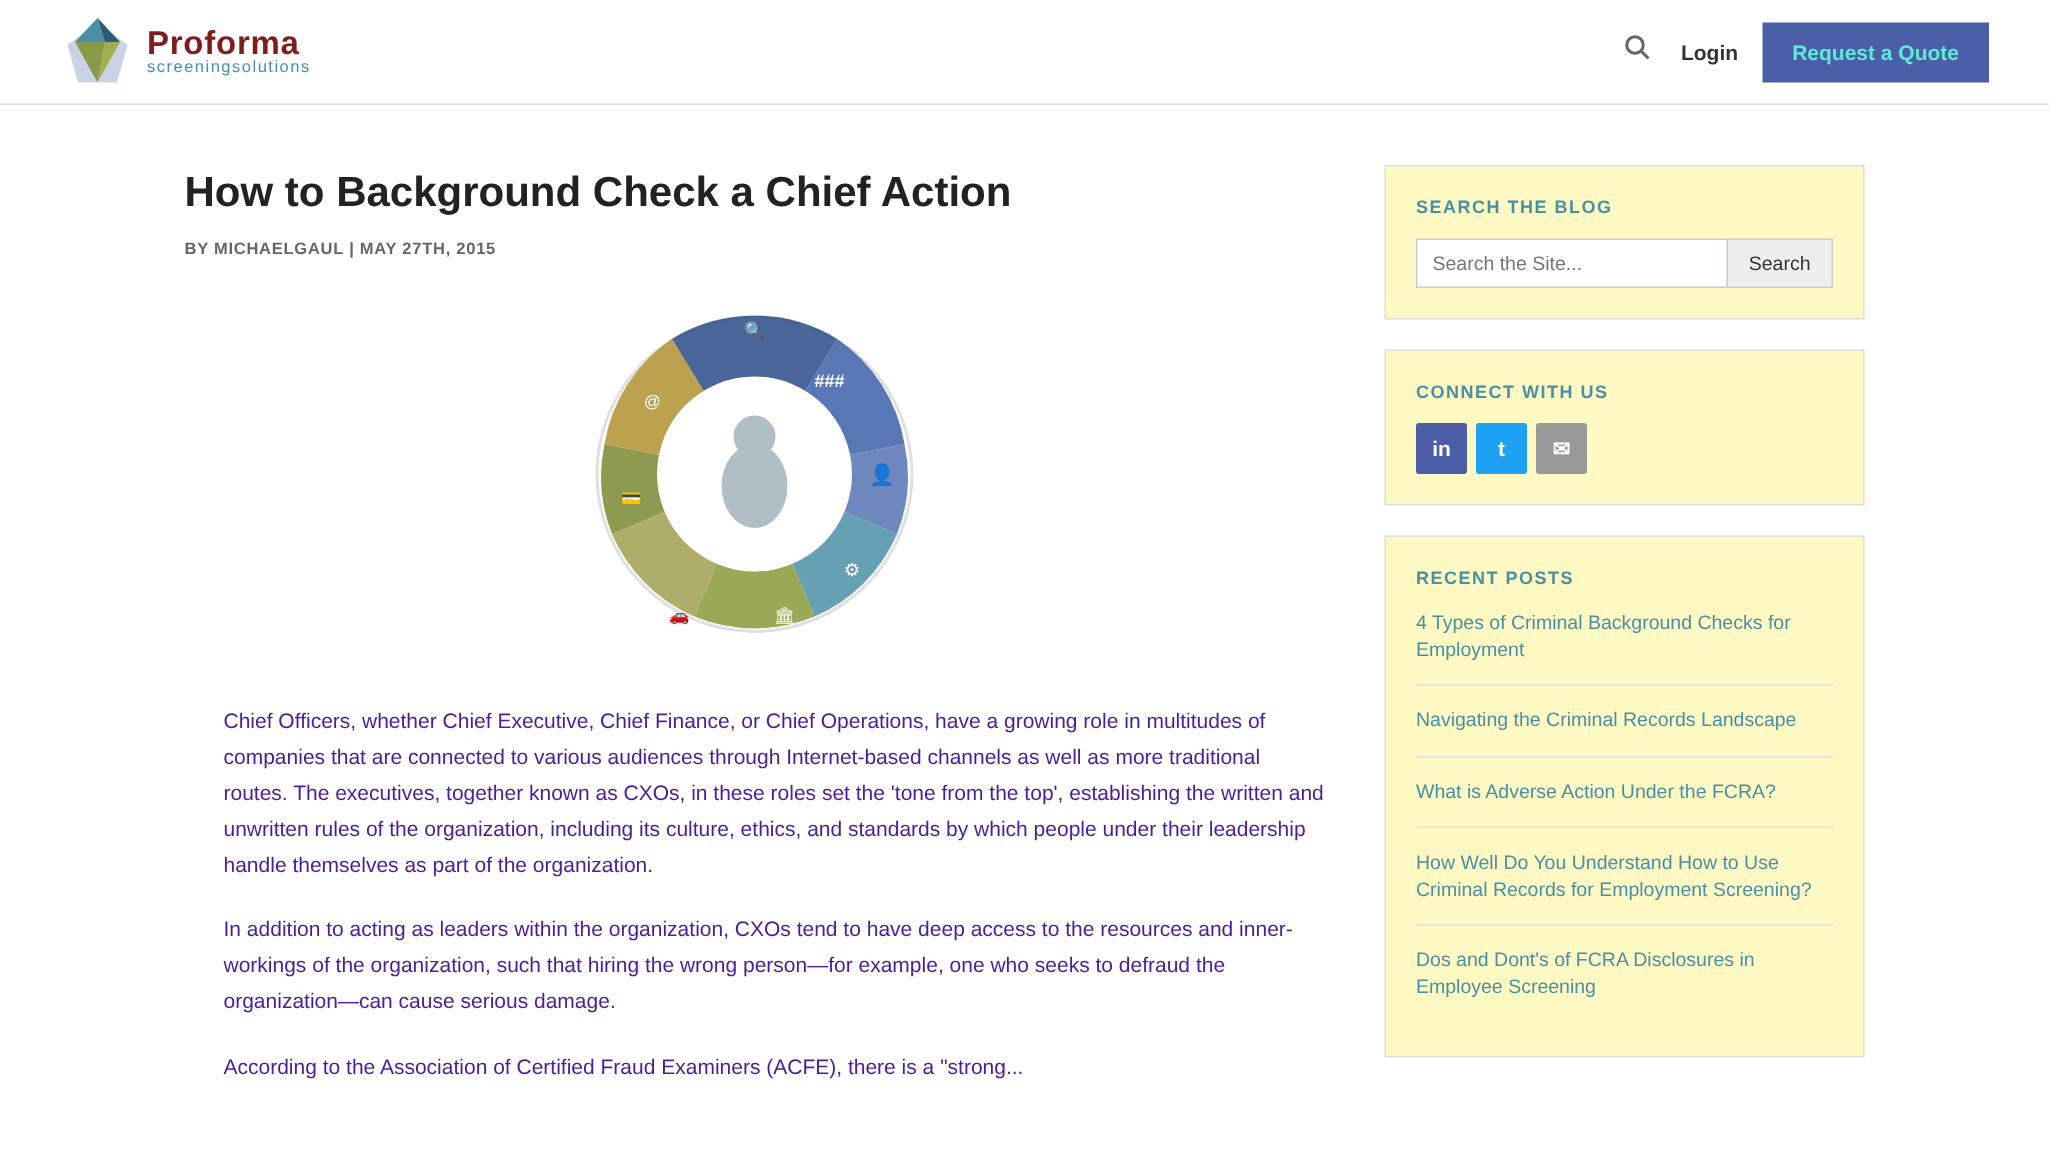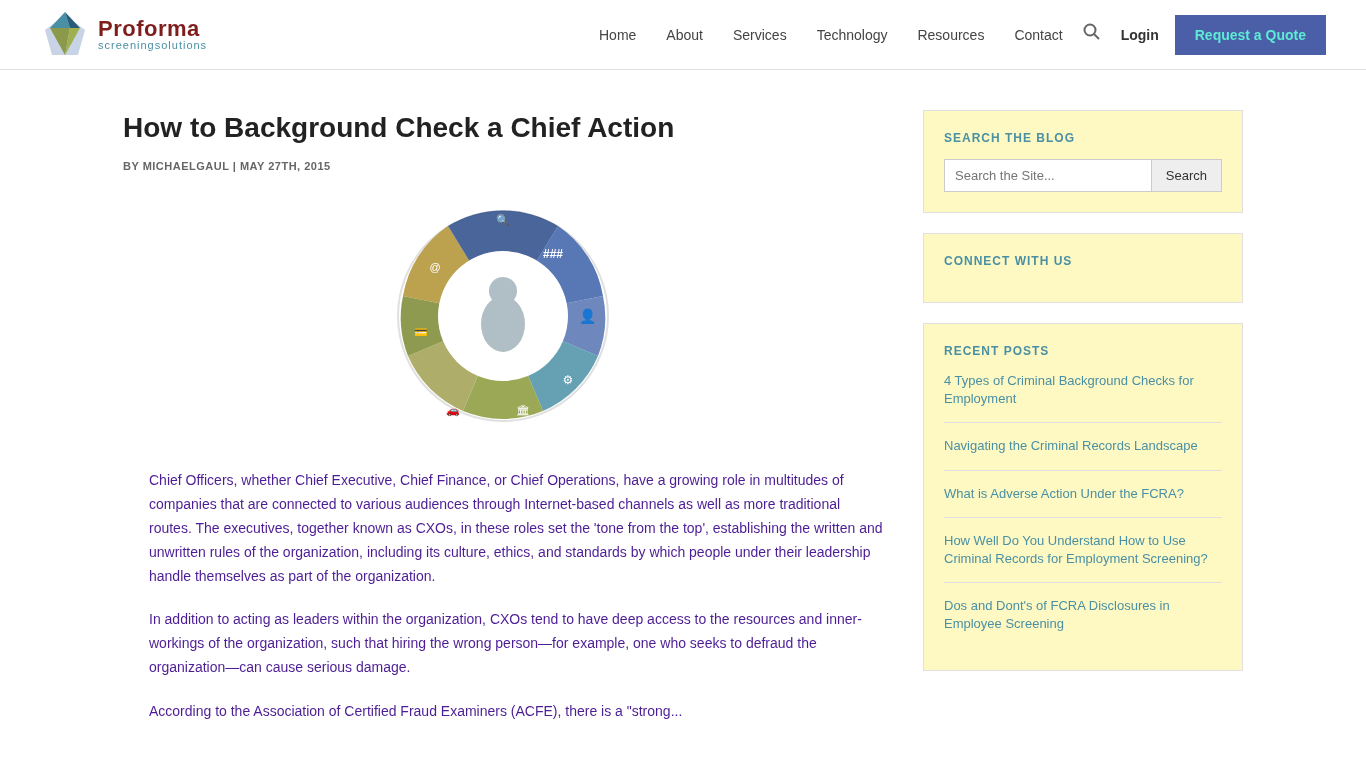--- a/index.html
+++ b/index.html
@@ -225,28 +225,20 @@
       <polygon points="30,18 40,18 25,45" fill="#a0b050"></polygon>
     </svg>
     <div class="logo-text">
       <span class="logo-name">Proforma</span>
       <span class="logo-sub">
         <span>screening</span><span style="color:#4a90a4">solutions</span>
       </span>
     </div>
   </a>
 
-  <nav>
-    <a href="#">Home</a>
-    <a href="#">About</a>
-    <a href="#">Services</a>
-    <a href="#">Technology</a>
-    <a href="#">Resources</a>
-    <a href="#">Contact</a>
-  </nav>
 
   <button class="search-icon-btn">
     <svg width="18" height="18" viewBox="0 0 18 18">
       <circle cx="7" cy="7" r="5.5" stroke="#666" stroke-width="2" fill="none"></circle>
       <line x1="11" y1="11" x2="16" y2="16" stroke="#666" stroke-width="2"></line>
     </svg>
   </button>
 
   <button class="login-btn">Login</button>
   <button class="quote-btn">Request a Quote</button>
@@ -314,20 +306,25 @@
     <div class="sidebar-box">
       <div class="sidebar-box-title">SEARCH THE BLOG</div>
       <div class="search-row">
         <input class="search-input" type="text" placeholder="Search the Site..." style="">
         <button class="search-btn">Search</button>
       </div>
     </div>
 
     <div class="sidebar-box">
       <div class="sidebar-box-title">CONNECT WITH US</div>
+      <div class="social-row">
+        <a href="#" class="social-icon">in</a>
+        <a href="#" class="social-icon twitter">t</a>
+        <a href="#" class="social-icon email">✉</a>
+      </div>
     </div>
 
     <div class="sidebar-box">
       <div class="sidebar-box-title">RECENT POSTS</div>
       <ul class="recent-posts-list">
         <li>
           <a href="#">4 Types of Criminal Background Checks for Employment</a>
         </li>
         <li>
           <a href="#">Navigating the Criminal Records Landscape</a>

